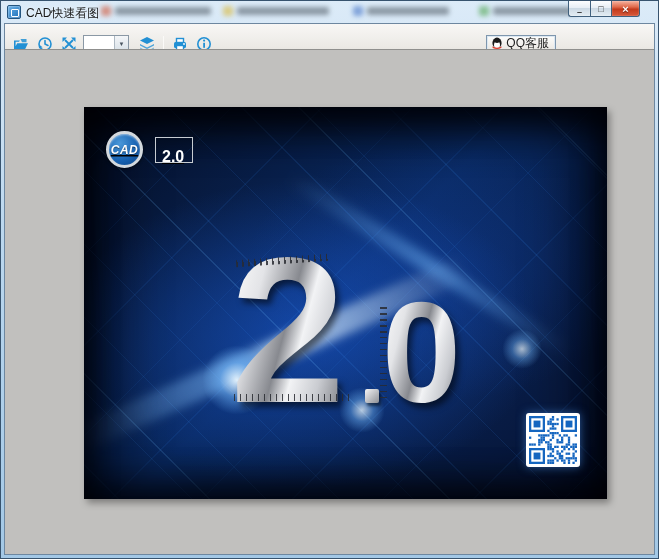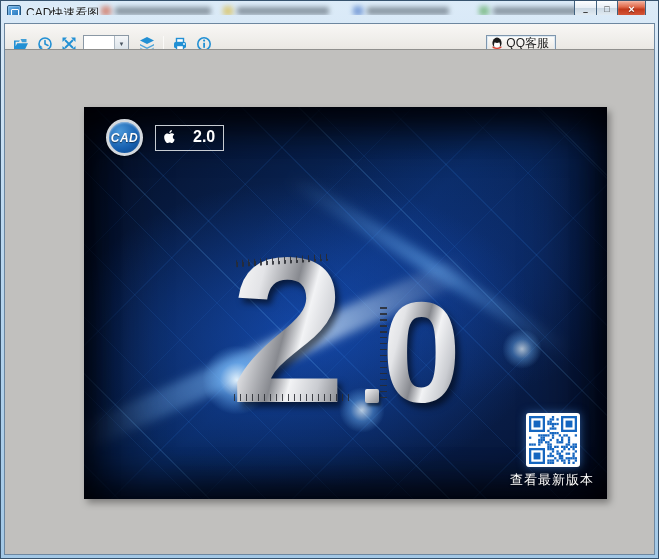--- a/index.html
+++ b/index.html
@@ -1,21 +1,21 @@
 <!DOCTYPE html>
 <html><head>
 <meta charset="utf-8">
 <style>
   * { margin:0; padding:0; box-sizing:border-box; }
   html,body { width:659px; height:559px; font-family:"Liberation Sans","DejaVu Sans",sans-serif; }
   .window { position:absolute; inset:0; border:1px solid #37536e;
     background:linear-gradient(180deg,#dcebf8 0%,#bcd8ef 40%,#a3c8e6 100%); overflow:hidden; }
 
   
-  .titlebar { position:absolute; top:0; left:0; right:4px; height:14px; }
+  .titlebar { position:absolute; top:0; left:0; right:10px; height:22px; }
   .titlebar-inner { position:relative; width:100%; height:100%; overflow:hidden; }
   .glass-blobs { position:absolute; inset:0; filter:blur(2.5px); opacity:.62; }
   .blob { position:absolute; top:5px; height:10px; display:flex; align-items:center; gap:4px; }
   .blob .bicon { width:10px; height:10px; border-radius:2px; }
   .blob .btext { height:8px; border-radius:2px; background:#5a6671; }
   .app-icon { position:absolute; left:6px; top:4px; width:14px; height:14px; border-radius:2px;
     background:linear-gradient(135deg,#6db2e8,#1c6fb8); border:1px solid #24557f;
     box-shadow:inset 0 0 2px rgba(255,255,255,.8); }
   .app-icon::after{ content:""; position:absolute; left:3px; top:3px; width:6px; height:6px;
     border:1px solid #fff; border-radius:1px; }
@@ -81,32 +81,32 @@
     background:linear-gradient(90deg,transparent,rgba(140,200,255,.55) 45%,rgba(220,240,255,.8) 55%,transparent); }
   .beam2 { left:180px; top:150px; width:330px; height:16px; transform:rotate(32deg);
     background:linear-gradient(90deg,transparent,rgba(120,190,255,.45) 50%,transparent); }
   .flare { position:absolute; border-radius:50%;
     background:radial-gradient(circle, rgba(235,248,255,.95) 0%, rgba(120,190,255,.5) 35%, transparent 70%); }
   .flare1 { left:118px; top:238px; width:70px; height:70px; }
   .flare2 { left:255px; top:280px; width:46px; height:46px; opacity:.8; }
   .flare3 { left:418px; top:222px; width:40px; height:40px; opacity:.75; }
 
   
-  .logo-row { position:absolute; left:22px; top:12px; display:flex; align-items:center; gap:8px; }
+  .logo-row { position:absolute; left:22px; top:24px; display:flex; align-items:center; gap:8px;text-decoration:underline; }
   .cad-circle { width:37px; height:37px; border-radius:50%; border:3px solid #d4d9de;
     background:radial-gradient(circle at 35% 30%, #4a97d8, #1660b0 60%, #0b4283);
     display:flex; align-items:center; justify-content:center;
     box-shadow:0 1px 3px rgba(0,0,0,.6), inset 0 1px 2px rgba(255,255,255,.5); }
   .cad-circle span { color:#fff; font-weight:bold; font-size:12px; font-style:italic;
     letter-spacing:.5px; text-shadow:0 1px 1px rgba(0,0,0,.5); }
   .brand-col { display:flex; flex-direction:column; line-height:1.05; }
   .brand-main { color:#fff; font-size:16px; font-weight:bold; letter-spacing:1px; }
   .brand-sub { color:#e8eaec; font-size:10px; letter-spacing:.5px; }
-  .apple-badge { display:flex; gap:16px; border:1px solid #c7ccd2;
-    padding:2px 8px 2px 6px; margin-left:4px; height:26px; }
+  .apple-badge { display:flex; align-items:center; gap:8px; border:1px solid #c7ccd2;
+    padding:2px 8px 2px 6px; margin-left:4px; height:26px;flex-direction:column; }
   .apple-badge svg { width:15px; height:17px; }
   .apple-badge span { color:#fff; font-size:16px; font-weight:bold; }
 
   
   .metal { position:absolute; font-weight:800; color:transparent;
     background:linear-gradient(105deg,#ffffff 0%,#e3e4e7 25%,#87898f 48%,#f2f3f5 60%,#caccd1 78%,#717379 100%);
     -webkit-background-clip:text; background-clip:text;
     filter:drop-shadow(4px 5px 3px rgba(0,0,0,.55)); line-height:1; }
   .big2 { left:146px; bottom:88px; font-size:208px; line-height:162px; }
   .big0 { left:298px; bottom:90px; font-size:142px; line-height:112px; }
@@ -396,18 +396,17 @@
               <rect x="1" y="1" width="5" height="5" fill="#fff"></rect>
               <rect x="2" y="2" width="3" height="3" fill="#1566c0"></rect>
               <rect x="14" y="0" width="7" height="7" fill="#1566c0"></rect>
               <rect x="15" y="1" width="5" height="5" fill="#fff"></rect>
               <rect x="16" y="2" width="3" height="3" fill="#1566c0"></rect>
               <rect x="0" y="14" width="7" height="7" fill="#1566c0"></rect>
               <rect x="1" y="15" width="5" height="5" fill="#fff"></rect>
               <rect x="2" y="16" width="3" height="3" fill="#1566c0"></rect>
             </svg>
         </div>
-        <div class="qr-caption">查看最新版本</div>
       </div>
 
     </div>
   </div>
 </div>
 
 </body></html>

